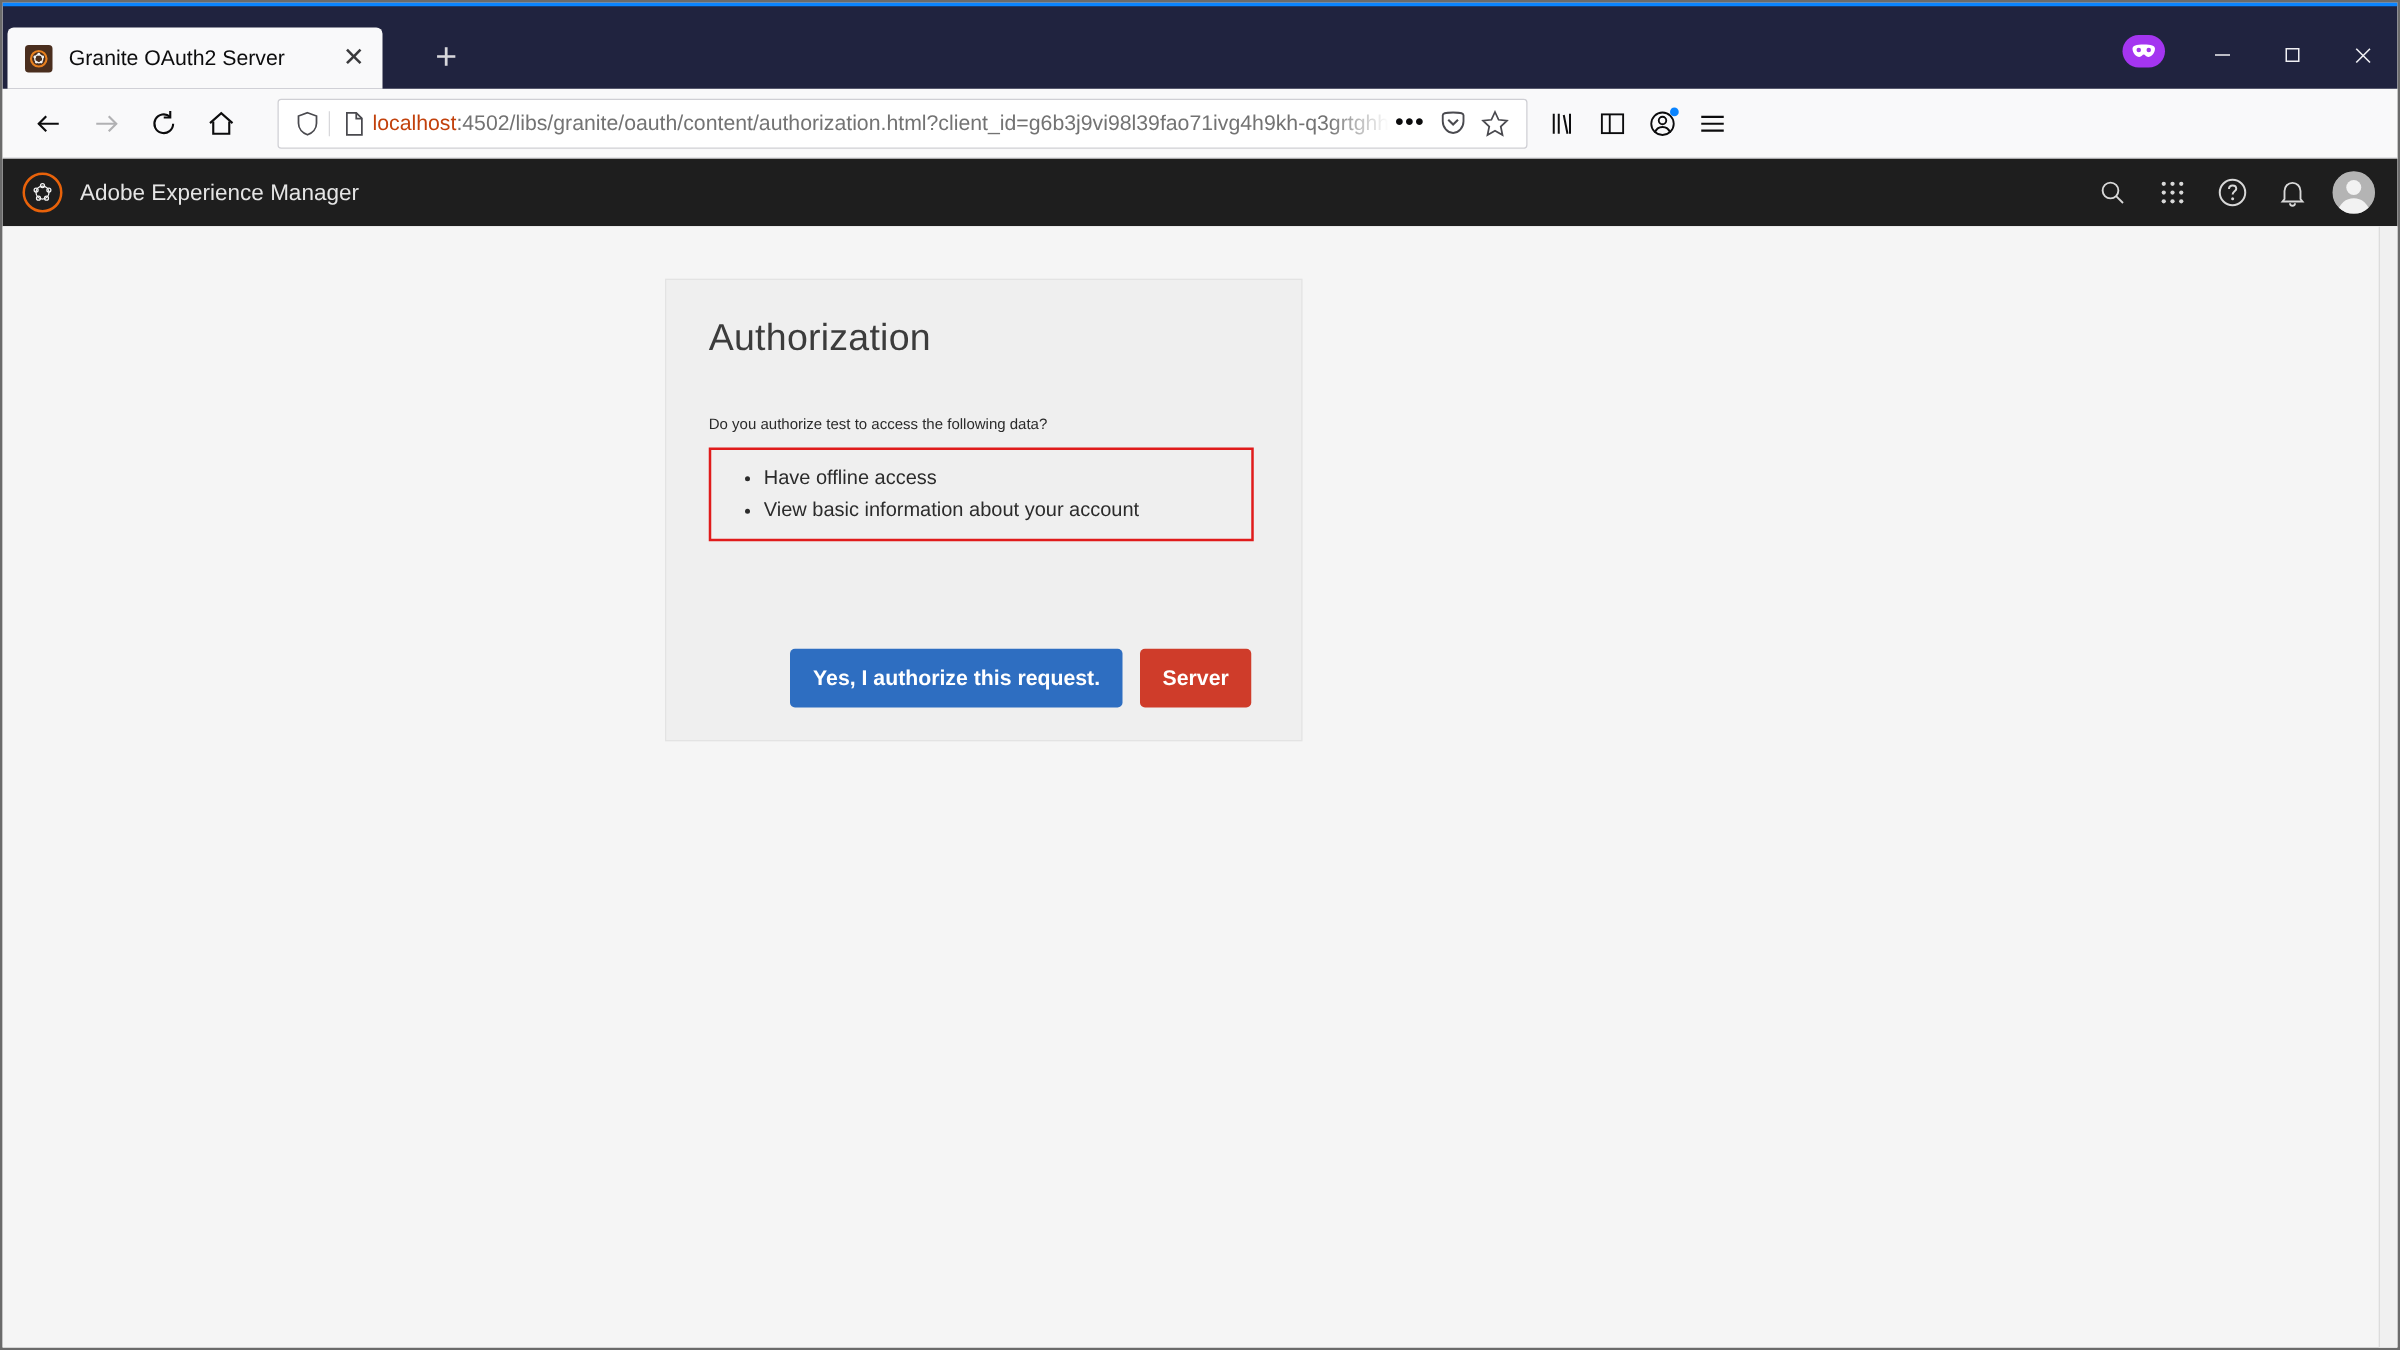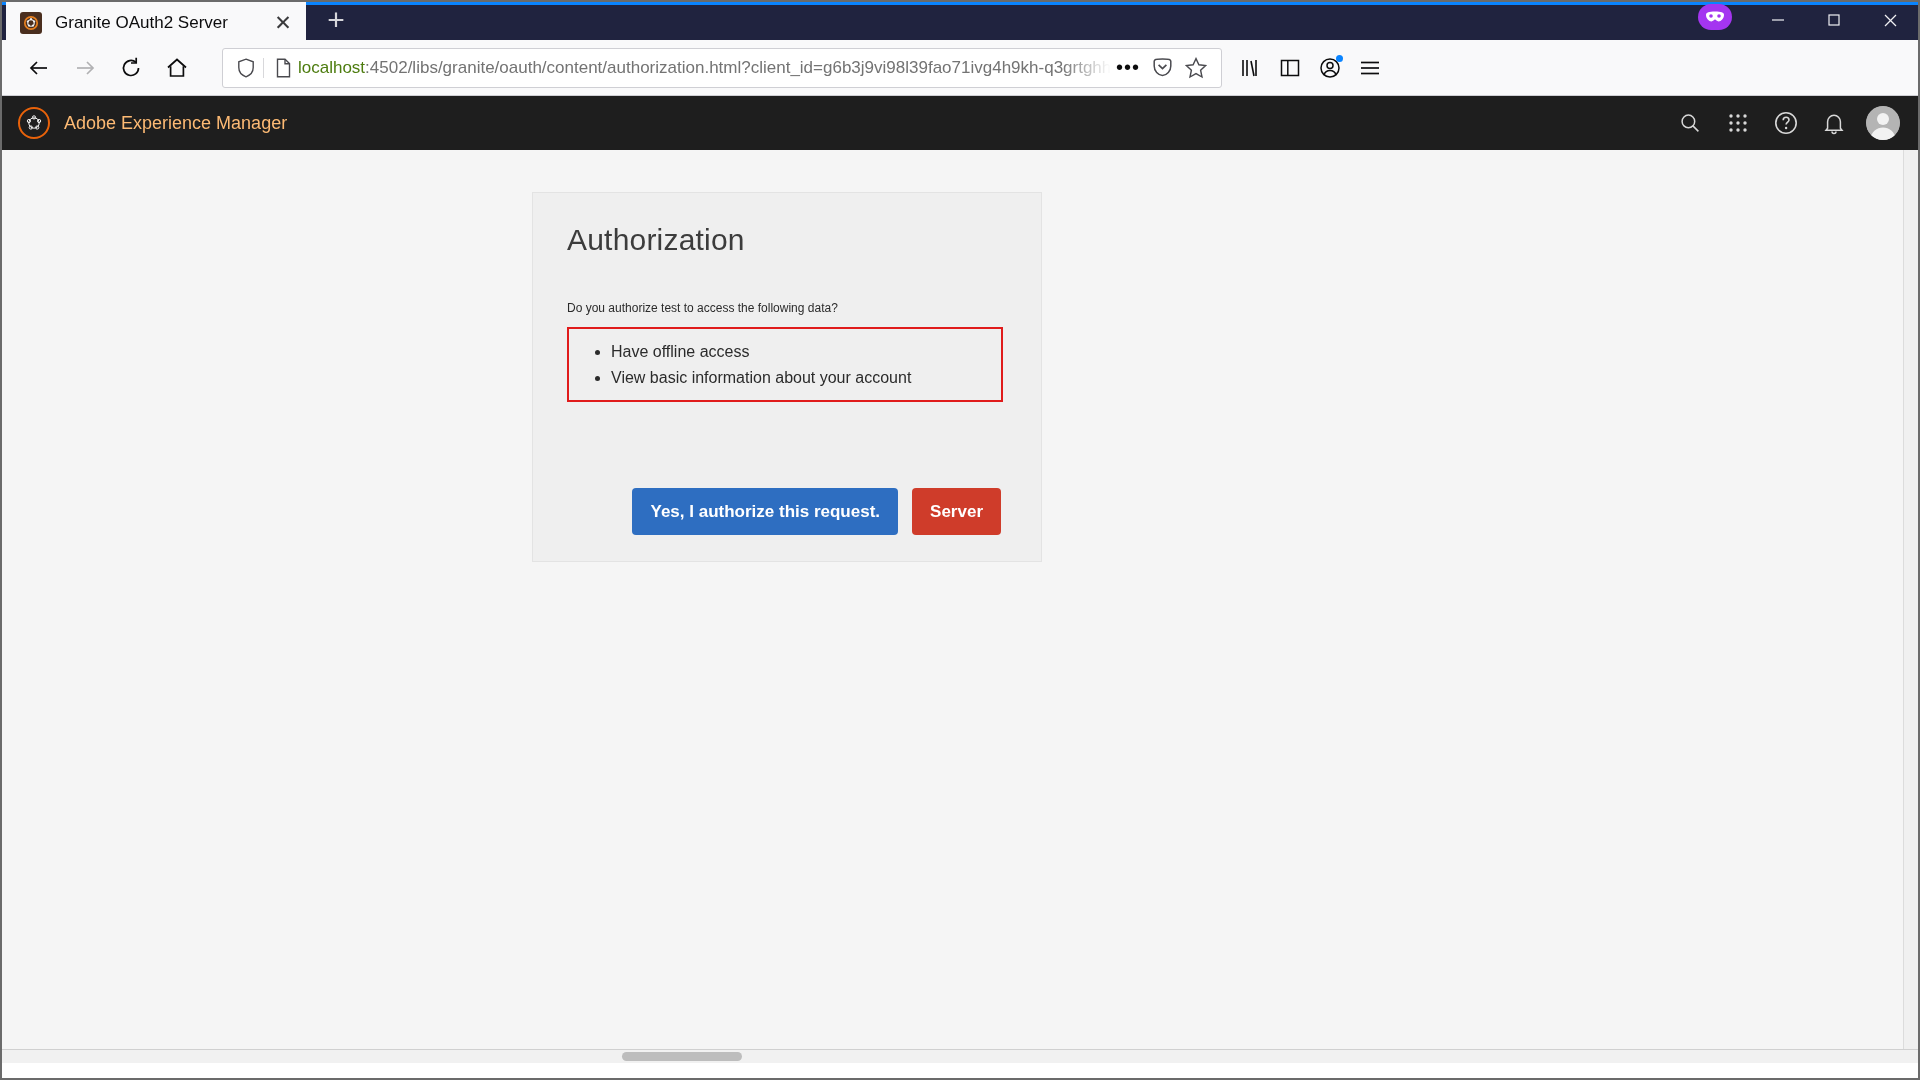--- a/index.html
+++ b/index.html
@@ -13,25 +13,26 @@
     position: relative;
     width: 1920px; height: 1080px;
     background: #ffffff;
     border: 2px solid #6b6b6b;
     overflow: hidden;
   }
 
   
   .titlebar {
     position: relative;
-    height: 38px;
+    height: 69px;
     background: #20233f;
     display: flex;
-    align-items: center;
+    align-items: flex-end;
     border-top: 3px solid #0a84ff;
+    gap: 21px;
   }
   .tab {
     position: relative;
     height: 49px;
     min-width: 300px;
     max-width: 340px;
     background: #f9f9fa;
     border-top-left-radius: 5px;
     border-top-right-radius: 5px;
     display: flex;
@@ -138,21 +139,21 @@
   .url-text {
     flex: 1 1 auto;
     font-size: 17px;
     white-space: nowrap;
     overflow: hidden;
     color: #737373;
     position: relative;
     -webkit-mask-image: linear-gradient(to right, #000 94%, transparent 100%);
     mask-image: linear-gradient(to right, #000 94%, transparent 100%);
   }
-  .url-text b { color: #4d7c0f; font-weight: 400; }
+  .url-text b { color: #c2410c; font-weight: 400; }
   .url-right {
     display: flex; align-items: center; flex: 0 0 auto;
   }
   .url-right .url-icon { width: 34px; }
   .toolbar-right {
     display: flex; align-items: center; flex: 0 0 auto;
   }
   .tb-icon {
     width: 40px; height: 40px;
     display: flex; align-items: center; justify-content: center;
@@ -176,21 +177,21 @@
     padding: 0 18px 0 16px;
   }
   .aem-logo {
     width: 32px; height: 32px;
     border-radius: 50%;
     border: 2px solid #e8620a;
     display: flex; align-items: center; justify-content: center;
     flex: 0 0 auto;
   }
   .aem-title {
-    color: #fdba74;
+    color: #e5e5e5;
     font-size: 18px;
     margin-left: 14px;
   }
   .aem-spacer { flex: 1 1 auto; }
   .aem-icon {
     width: 48px; height: 48px;
     display: flex; align-items: center; justify-content: center;
     color: #d8d8d8;
     flex: 0 0 auto;
   }

